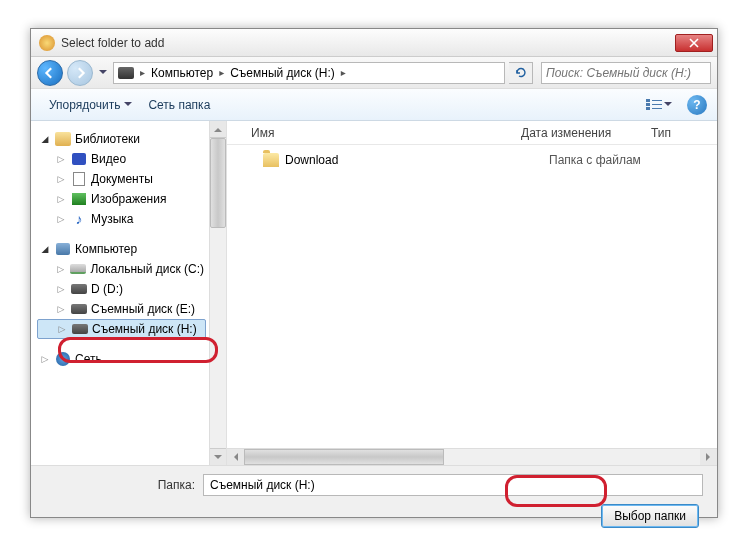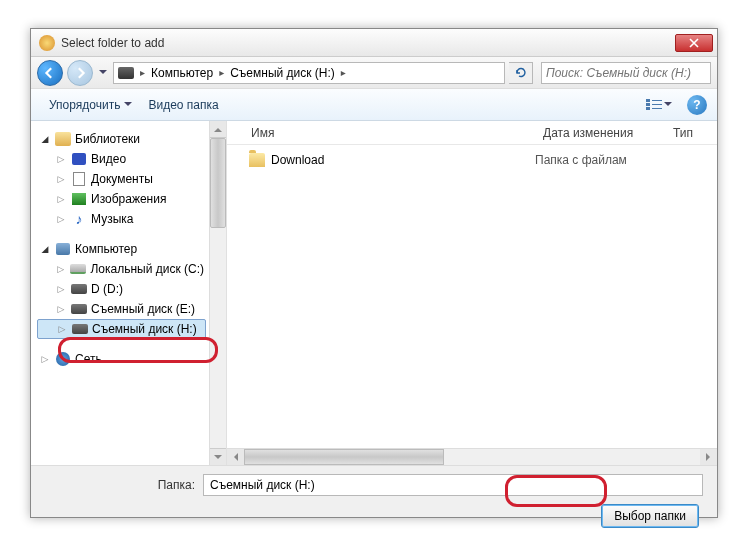--- a/index.html
+++ b/index.html
@@ -43,23 +43,23 @@
 .tree-exp.open { color: #333; }
 .tree-icon { width: 16px; height: 16px; margin: 0 4px; display: flex; align-items: center; justify-content: center; }
 .tree-spacer { height: 10px; }
 .indent1 { padding-left: 18px; }
 .highlight-ring { position: absolute; border: 3px solid #d02030; border-radius: 12px; pointer-events: none; }
 
 .filepane { flex: 1; display: flex; flex-direction: column; }
 .cols { height: 24px; border-bottom: 1px solid #e8e8e8; display: flex; align-items: center; padding-left: 18px; }
 .col { color: #444; cursor: pointer; padding: 0 6px; }
 .col.name { width: 270px; }
-.col.date { width: 130px; margin-left: 22px; }
+.col.date { width: 130px; }
 .col.type { flex: 1; }
-.filelist { flex: 1; padding: 4px 4px; }
+.filelist { flex: 1; padding: 4px 18px; }
 .filerow { display: flex; align-items: center; height: 22px; padding-left: 18px; cursor: pointer; }
 .folder-ico { width: 16px; height: 14px; background: linear-gradient(#fce9a5, #e8c060); border-radius: 2px 2px 0 0; margin-right: 6px; position: relative; }
 .folder-ico::before { content: ""; position: absolute; top: -3px; left: 0; width: 7px; height: 3px; background: #e8c060; border-radius: 2px 2px 0 0; }
 .fc-name { width: 264px; }
 .fc-date { width: 130px; color: #555; }
 .fc-type { color: #555; }
 .hscroll { height: 17px; background: #f0f0f0; border-top: 1px solid #ddd; display: flex; align-items: center; }
 .hscroll-btn { width: 17px; height: 100%; background: #e8e8e8; display:flex;align-items:center;justify-content:center; }
 .hscroll-track { flex: 1; height: 100%; position: relative; }
 .hscroll-thumb { position: absolute; left: 0; width: 200px; height: 100%; background: linear-gradient(#e0e0e0,#c8c8c8,#e0e0e0); border: 1px solid #bbb; }
@@ -136,21 +136,21 @@
   </div>
 
   <div class="toolbar">
     <div class="tb-btn">
       <span>Упорядочить</span>
       <svg width="8" height="5" viewBox="0 0 8 5">
           <path d="M0 0 L4 4 L8 0" fill="#446"></path>
         </svg>
     </div>
     <div class="tb-btn">
-      <span>Видео папка</span>
+      <span>Сеть папка</span>
     </div>
     <div class="tb-spacer"></div>
     <div class="view-btn">
       <svg width="16" height="12" viewBox="0 0 16 12">
           <rect x="0" y="0" width="4" height="3" fill="#4a7aae"></rect>
           <rect x="0" y="4" width="4" height="3" fill="#4a7aae"></rect>
           <rect x="0" y="8" width="4" height="3" fill="#4a7aae"></rect>
           <rect x="6" y="1" width="10" height="1" fill="#4a7aae"></rect>
           <rect x="6" y="5" width="10" height="1" fill="#4a7aae"></rect>
           <rect x="6" y="9" width="10" height="1" fill="#4a7aae"></rect>

